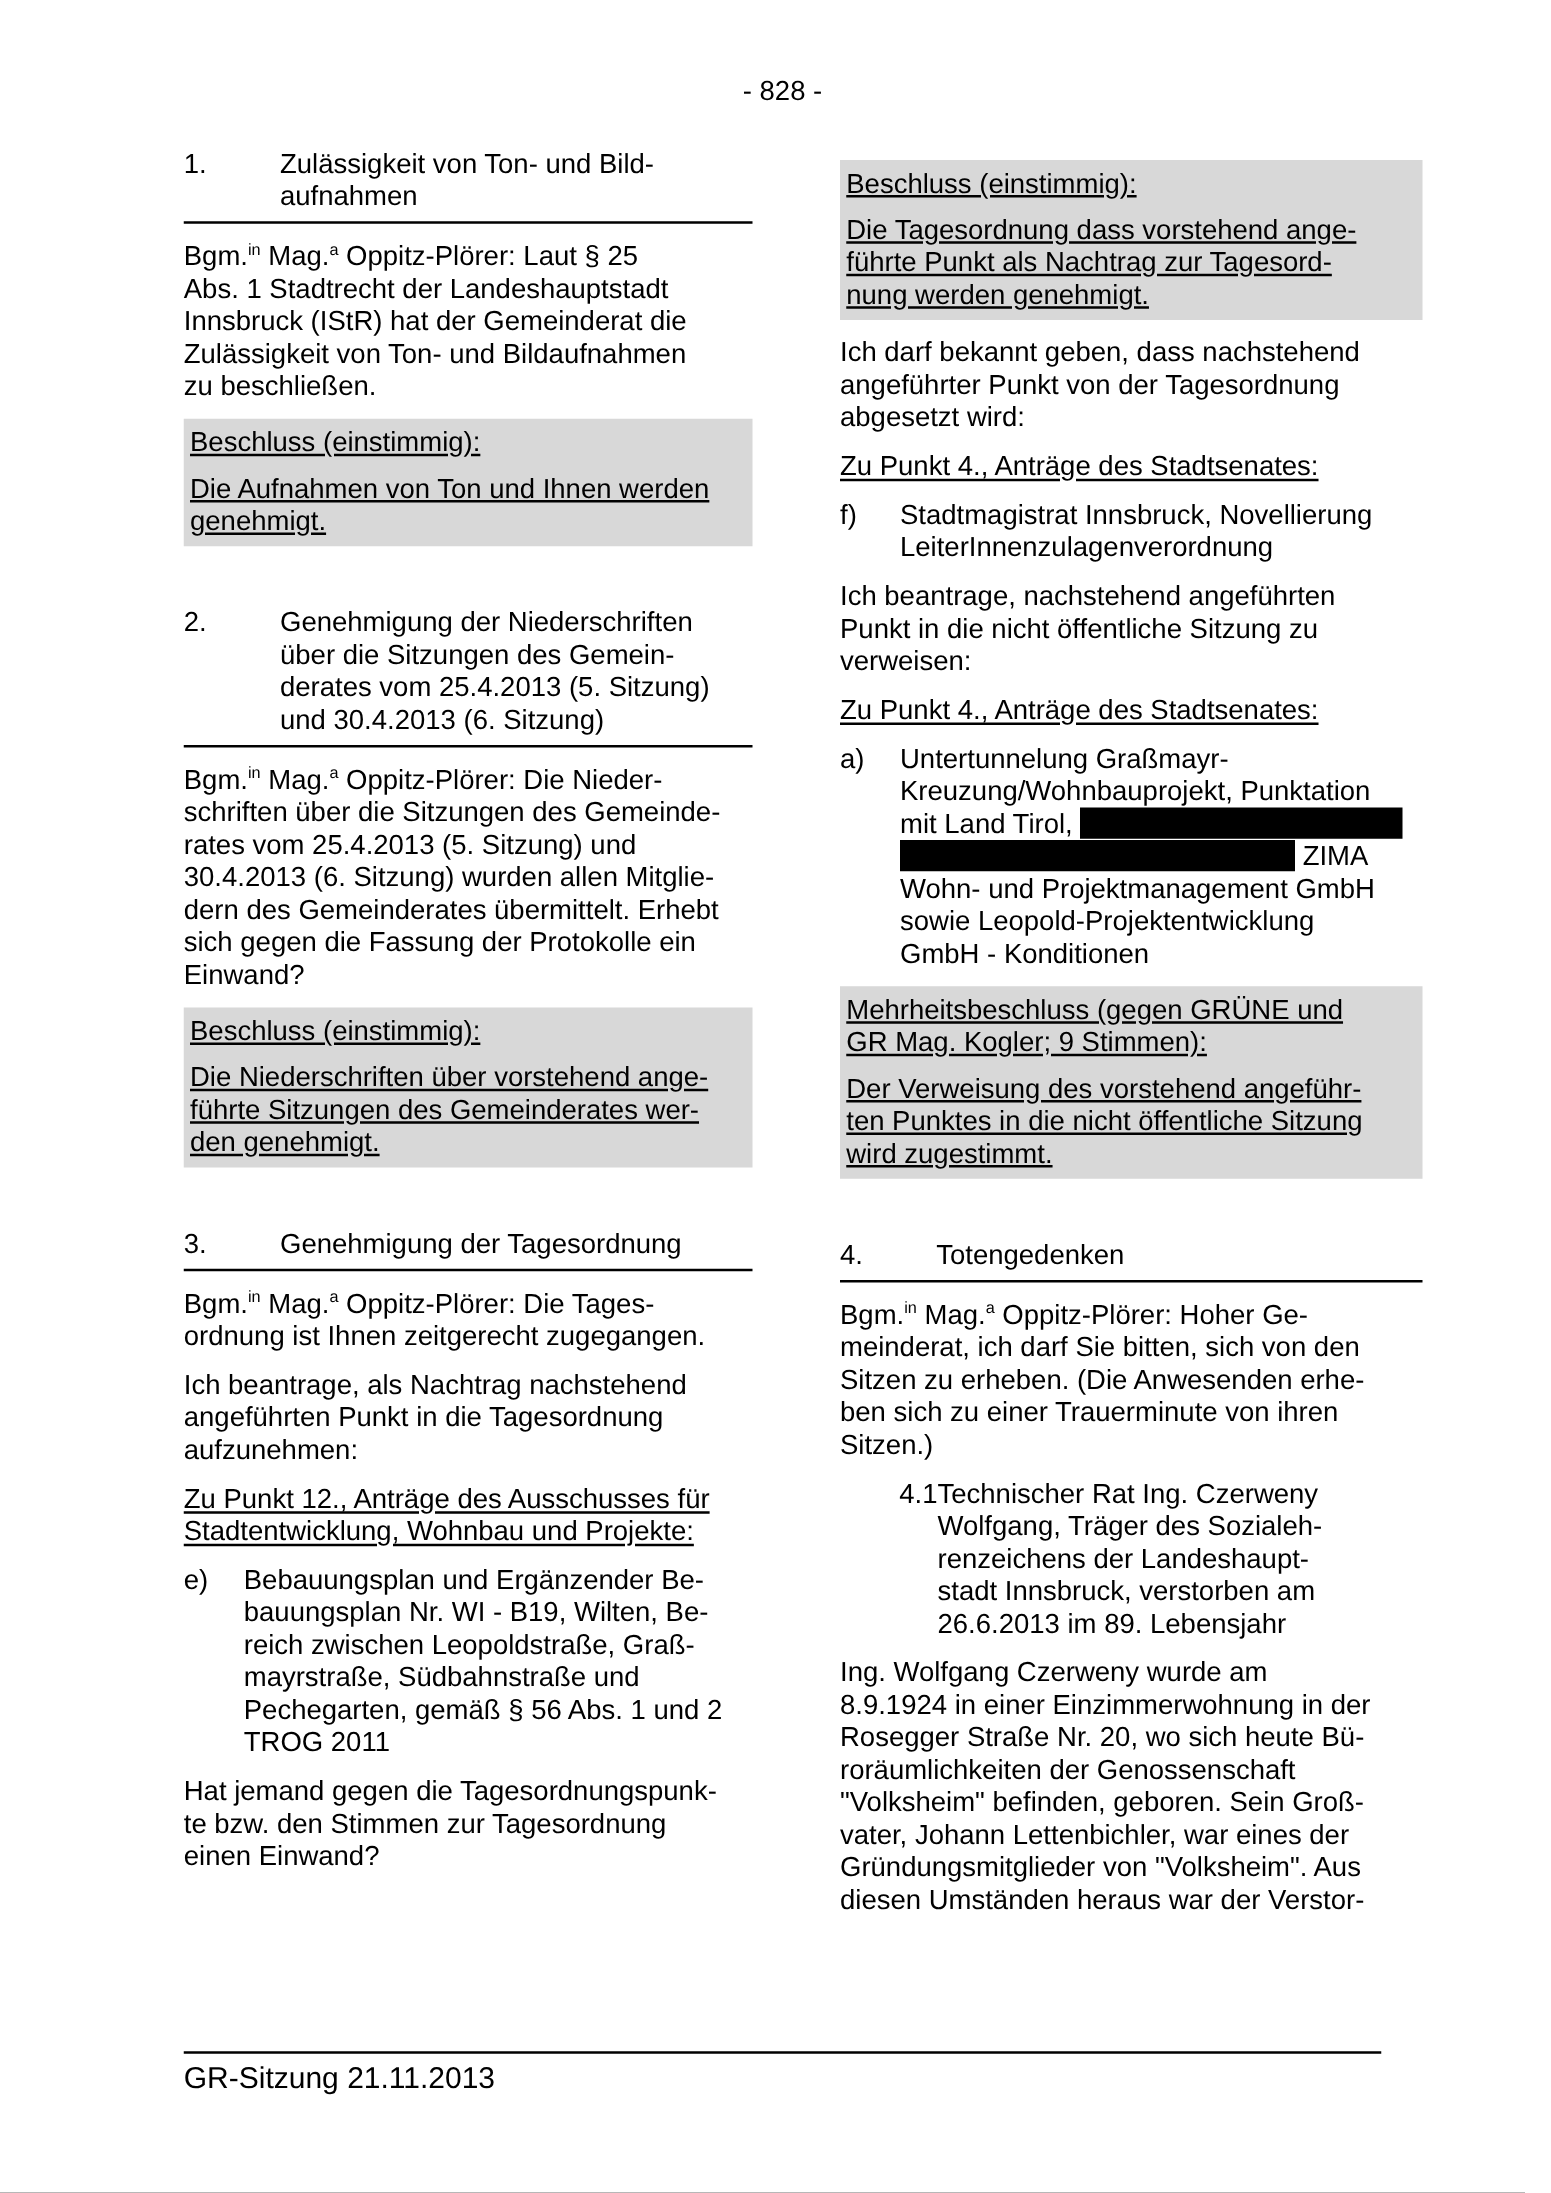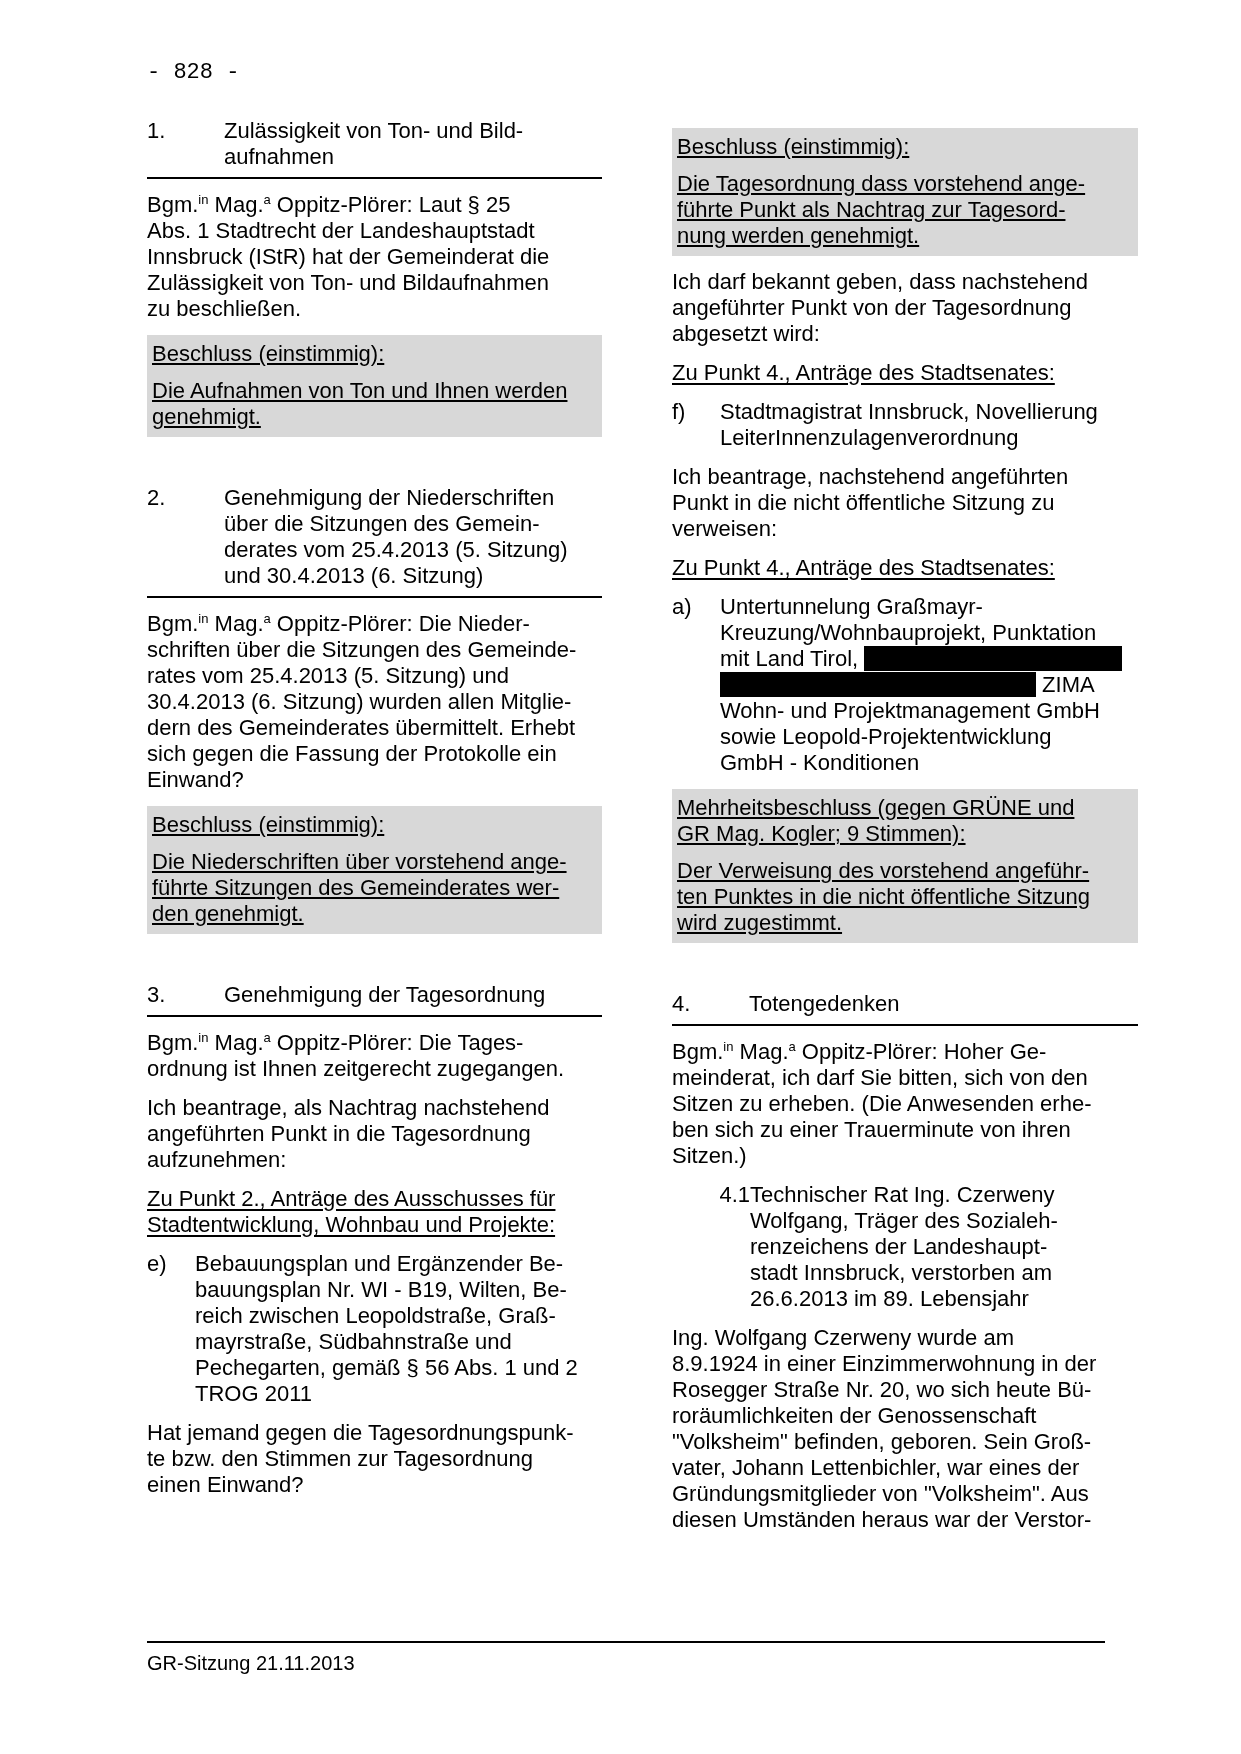--- a/index.html
+++ b/index.html
@@ -8,22 +8,21 @@
     width:1241px; height:1754px;
     margin:0 auto;
     background:#ffffff;
     font-family:"Liberation Sans", sans-serif;
     font-size:22px; line-height:26px;
     color:#000;
     overflow:hidden;
   }
   .pageno {
     position:absolute; top:60px; left:147px; width:958px;
-    text-align:left;
-    font-family:Liberation Mono, monospace;
+    text-align:center;
   }
   .col { position:absolute; top:118px; }
   .col.left  { left:147px; width:455px; }
   .col.right { left:672px; width:466px; }
 
   .sect {
     display:flex;
     border-bottom:2px solid #000;
     padding-bottom:7px;
     margin-top:48px;
@@ -66,21 +65,21 @@
   .r2 { width:316px; }
 
   .mt-lg { }
 
   .footrule {
     position:absolute; left:147px; top:1641px; width:958px;
     border-top:2px solid #000;
   }
   .foottext {
     position:absolute; left:147px; top:1651px;
-    font-size:20px; line-height:24px;
+    font-size:24px; line-height:24px;
   }
 </style>
 </head>
 <body>
 
 <div class="page">
 
   <div class="pageno">- 828 -</div>
 
   <div class="col left">
@@ -131,21 +130,21 @@
         <span class="title">Genehmigung der Tagesordnung</span>
       </div>
 
     <p class="para"><span>Bgm.</span><sup>in</sup><span> Mag.</span><sup>a</sup><span> Oppitz-Plörer: Die Tages-
 ordnung ist Ihnen zeitgerecht zugegangen.</span></p>
 
     <p class="para">Ich beantrage, als Nachtrag nachstehend
 angeführten Punkt in die Tagesordnung
 aufzunehmen:</p>
 
-    <div class="ref">Zu Punkt 2., Anträge des Ausschusses für
+    <div class="ref">Zu Punkt 12., Anträge des Ausschusses für
 Stadtentwicklung, Wohnbau und Projekte:</div>
 
     <div class="li">
       <span class="lbl">e)</span>
       <span class="txt">Bebauungsplan und Ergänzender Be-
 bauungsplan Nr. WI - B19, Wilten, Be-
 reich zwischen Leopoldstraße, Graß-
 mayrstraße, Südbahnstraße und
 Pechegarten, gemäß § 56 Abs. 1 und 2
 TROG 2011</span>

